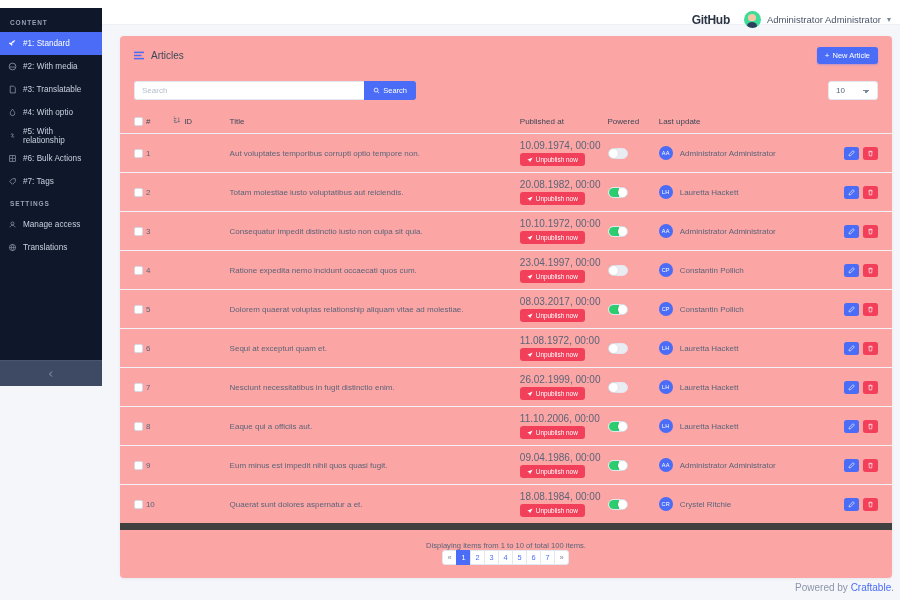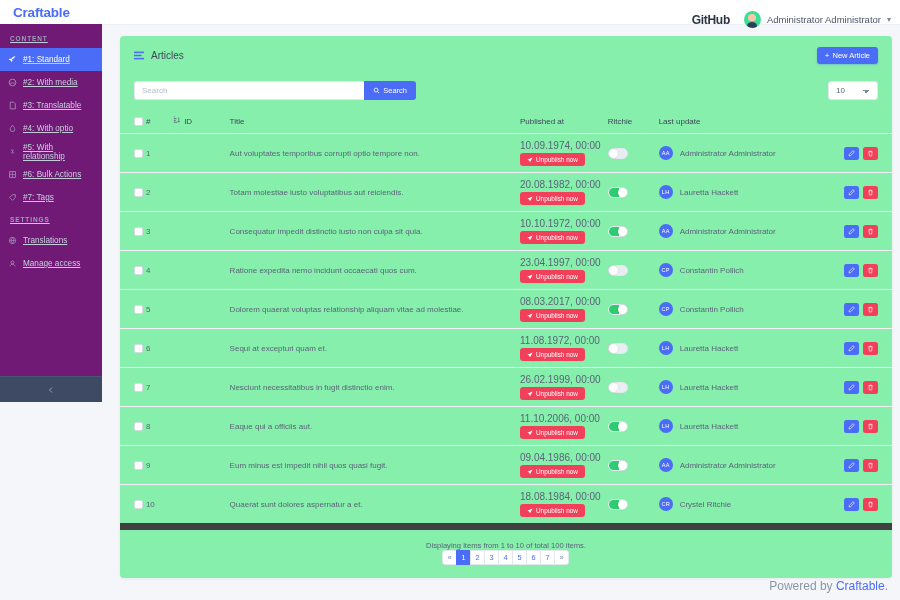--- a/index.html
+++ b/index.html
@@ -32,22 +32,22 @@
   }
   .uavatar:after {
     content: ""; position: absolute; left: 3.5px; top: 10.5px; width: 10px; height: 8px;
     border-radius: 50% 50% 0 0; background: #2f3e5c;
   }
   .uname { font-size: 9.5px; color: #4a5568; }
   .caret-d { font-size: 8px; color: #7a869c; }
 
   
   .sidebar {
-    position: absolute; left: 0; top: 24px; width: 102px; height: 378px;
-    background: #701a75; color: #c3cad9; padding-top: 4px; text-decoration: underline;
+    position: absolute; left: 0; top: 8px; width: 102px; height: 378px;
+    background: #0f172a; color: #c3cad9; padding-top: 4px;
   }
   .side-head {
     font-size: 6.5px; letter-spacing: .9px; font-weight: bold;
     color: #97a2b8; padding: 7px 10px 6px 10px; text-transform: uppercase;
   }
   .side-item {
     display: flex; align-items: center; gap: 6px; height: 23px;
     padding: 0 8px; font-size: 8.2px; color: #c9d0de; cursor: pointer;
   }
   .side-item.active { background: #4a6cf7; color: #ffffff; }
@@ -56,21 +56,21 @@
   .collapse-btn {
     position: absolute; left: 0; bottom: 0; width: 102px; height: 26px;
     display: flex; align-items: center; justify-content: center;
     background: #3e4a63; border-top: 1px solid #49556e; cursor: pointer;
   }
   .collapse-btn svg { width: 8px; height: 8px; }
 
   
   .main { position: absolute; left: 110px; top: 25px; right: 0; bottom: 0; padding: 11px 8px 0 10px; }
   .card {
-    background: #86efac; border-radius: 4px; box-shadow: 0 1px 3px rgba(40,55,90,.07);
+    background: #fca5a5; border-radius: 4px; box-shadow: 0 1px 3px rgba(40,55,90,.07);
     padding: 0 0 8px 0; width: 100%; height: 542px; position: relative;
   }
   .card-head {
     display: flex; align-items: center; justify-content: space-between;
     padding: 11px 14px 4px 14px;
   }
   .card-title { display: flex; align-items: center; gap: 7px; font-size: 10px; color: #3c4858; }
   .bars-ico { width: 10px; height: 9px; display: block; }
   .btn-new {
     background: #4a6cf7; color: #fff; font-size: 7.5px; border: none; border-radius: 3px;
@@ -183,21 +183,21 @@
     min-width: 15px; height: 15px; border: 1px solid #e3e7ef; margin-left: -1px;
     display: flex; align-items: center; justify-content: center; font-size: 7.4px;
     color: #4a6cf7; background: #fff; cursor: pointer; padding: 0 3px;
   }
   .pg:first-child { border-radius: 3px 0 0 3px; }
   .pg:last-child { border-radius: 0 3px 3px 0; }
   .pg.active { background: #4a6cf7; border-color: #4a6cf7; color: #fff; }
   .pg.nav { color: #7a869c; }
 
   .powered {
-    position: absolute; right: 12px; bottom: 7px; font-size: 12px; color: #8b95aa;
+    position: absolute; right: 6px; bottom: 7px; font-size: 10px; color: #8b95aa;
   }
   .powered a { color: #4a6cf7; text-decoration: none; }
 </style>
 </head>
 <body>
 
 <div class="app">
 
   <div class="topbar">
     <div class="brand">Craftable</div>
@@ -277,35 +277,35 @@
           </svg>
       </span>
       <span>#7: Tags</span>
     </div>
 
     <div class="side-head">SETTINGS</div>
 
     <div class="side-item">
       <span class="side-ico">
         <svg viewBox="0 0 16 16">
+            <circle cx="8" cy="6" r="2.6" fill="none" stroke="#c3cad9" stroke-width="1.3"></circle>
+            <path d="M3.5 13c.8-2.6 2.4-3.6 4.5-3.6s3.7 1 4.5 3.6" fill="none" stroke="#c3cad9" stroke-width="1.3"></path>
+          </svg>
+      </span>
+      <span>Manage access</span>
+    </div>
+
+    <div class="side-item">
+      <span class="side-ico">
+        <svg viewBox="0 0 16 16">
             <circle cx="8" cy="8" r="5.5" fill="none" stroke="#c3cad9" stroke-width="1.3"></circle>
             <path d="M2.5 8h11M8 2.5c2.6 3 2.6 8 0 11M8 2.5c-2.6 3-2.6 8 0 11" fill="none" stroke="#c3cad9" stroke-width="1"></path>
           </svg>
       </span>
       <span>Translations</span>
-    </div>
-
-    <div class="side-item">
-      <span class="side-ico">
-        <svg viewBox="0 0 16 16">
-            <circle cx="8" cy="6" r="2.6" fill="none" stroke="#c3cad9" stroke-width="1.3"></circle>
-            <path d="M3.5 13c.8-2.6 2.4-3.6 4.5-3.6s3.7 1 4.5 3.6" fill="none" stroke="#c3cad9" stroke-width="1.3"></path>
-          </svg>
-      </span>
-      <span>Manage access</span>
     </div>
 
     <div class="collapse-btn">
       <svg viewBox="0 0 16 16">
           <path d="M10 3L5 8l5 5" fill="none" stroke="#aab3c6" stroke-width="1.6"></path>
         </svg>
     </div>
   </div>
 
   <div class="main">
@@ -357,21 +357,21 @@
                   <svg width="7" height="8" viewBox="0 0 8 9">
                       <path d="M1 1h1M1 3h3M1 5h2M1 7h4" stroke="#5a6478" stroke-width="1"></path>
                       <path d="M6.6 1.6v5.2M5.4 5.8l1.2 1.2 1.2-1.2" stroke="#5a6478" stroke-width=".8" fill="none"></path>
                     </svg>
                 </span>
                 <span>ID</span>
               </span>
             </th>
             <th class="col-title">Title</th>
             <th class="col-pub">Published at</th>
-            <th class="col-en">Ritchie</th>
+            <th class="col-en">Powered</th>
             <th class="col-upd">Last update</th>
             <th class="col-act"></th>
           </tr>
         </thead>
         <tbody id="tbody">
             <tr>
               <td class="col-cb">
                 <span class="cb"></span>
               </td>
               <td class="col-num">1</td>

